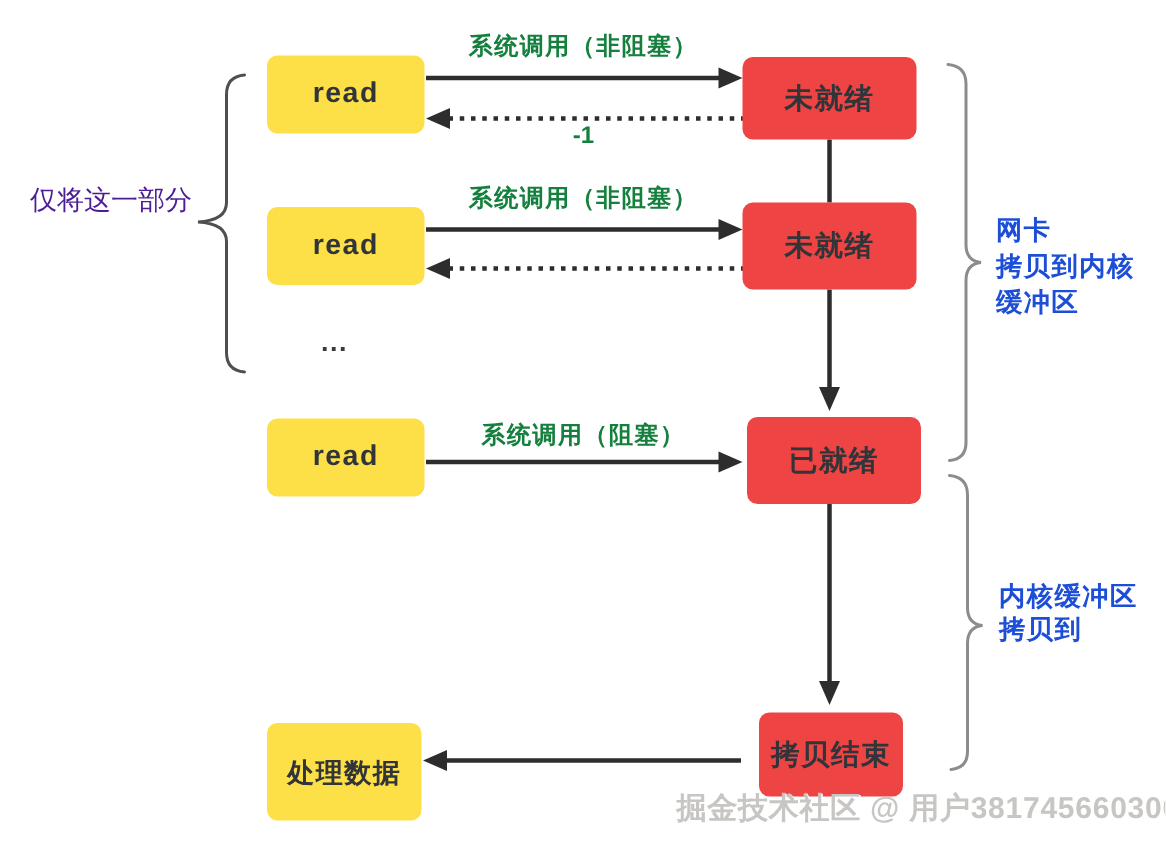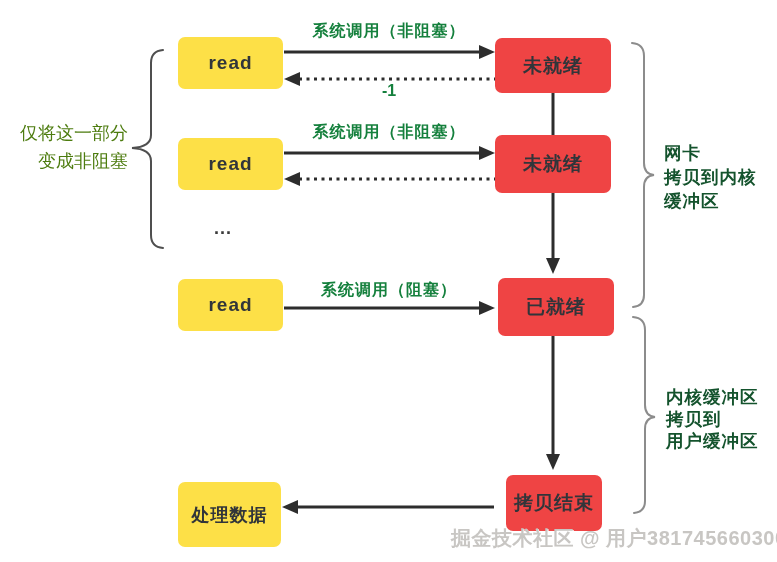--- a/index.html
+++ b/index.html
@@ -32,24 +32,24 @@
   }
   #lbl-sys1   { left:283px; top:21px;  width:212px; }
   #lbl-neg1   { left:283px; top:82px;  width:212px; letter-spacing:0; }
   #lbl-sys2   { left:283px; top:122px; width:212px; }
   #lbl-sys3   { left:283px; top:280px; width:212px; }
   #lbl-return { left:290px; top:466px; width:160px; }
   #lbl-ellipsis { left:198px; top:218px; width:50px; font-size:18px; letter-spacing:1px; color:#3a3a3a; }
 
   .left-note {
     position:absolute; left:6px; top:119px; width:122px; text-align:right;
-    font-size:18px; line-height:28px; color:#4d7c0f; font-weight:500;
+    font-size:18px; line-height:28px; color:#4c1d95; font-weight:500;
   }
   .side-note {
-    position:absolute; font-weight:bold; color:#14532d; white-space:nowrap;
+    position:absolute; font-weight:bold; color:#1d4ed8; white-space:nowrap;
     letter-spacing:1px;
   }
   #note1 { left:664px; top:141px; font-size:17.5px; line-height:24px; }
   #note2 { left:666px; top:386px; font-size:17.5px; line-height:22px; }
 
   .watermark {
     position:absolute; left:451px; top:525px; font-size:20px; font-weight:bold;
     color:#c8c6c3; letter-spacing:0.5px; white-space:nowrap;
     text-shadow:1px 1px 0 #ffffff;
   }
@@ -122,29 +122,27 @@
   <div class="node gray" id="copydone">拷贝结束</div>
 
   <div class="edge-label" id="lbl-sys1">系统调用（非阻塞）</div>
   <div class="edge-label" id="lbl-neg1">-1</div>
   <div class="edge-label" id="lbl-sys2">系统调用（非阻塞）</div>
   <div class="edge-label" id="lbl-ellipsis">...</div>
   <div class="edge-label" id="lbl-sys3">系统调用（阻塞）</div>
 
   <div class="left-note">
     <div>仅将这一部分</div>
-    <div>变成非阻塞</div>
   </div>
 
   <div class="side-note" id="note1">
     <div>网卡</div>
     <div>拷贝到内核</div>
     <div>缓冲区</div>
   </div>
   <div class="side-note" id="note2">
     <div>内核缓冲区</div>
     <div>拷贝到</div>
-    <div>用户缓冲区</div>
   </div>
 
   <div class="watermark">掘金技术社区 @ 用户381745660300</div>
 
 </div>
 
 </body></html>

